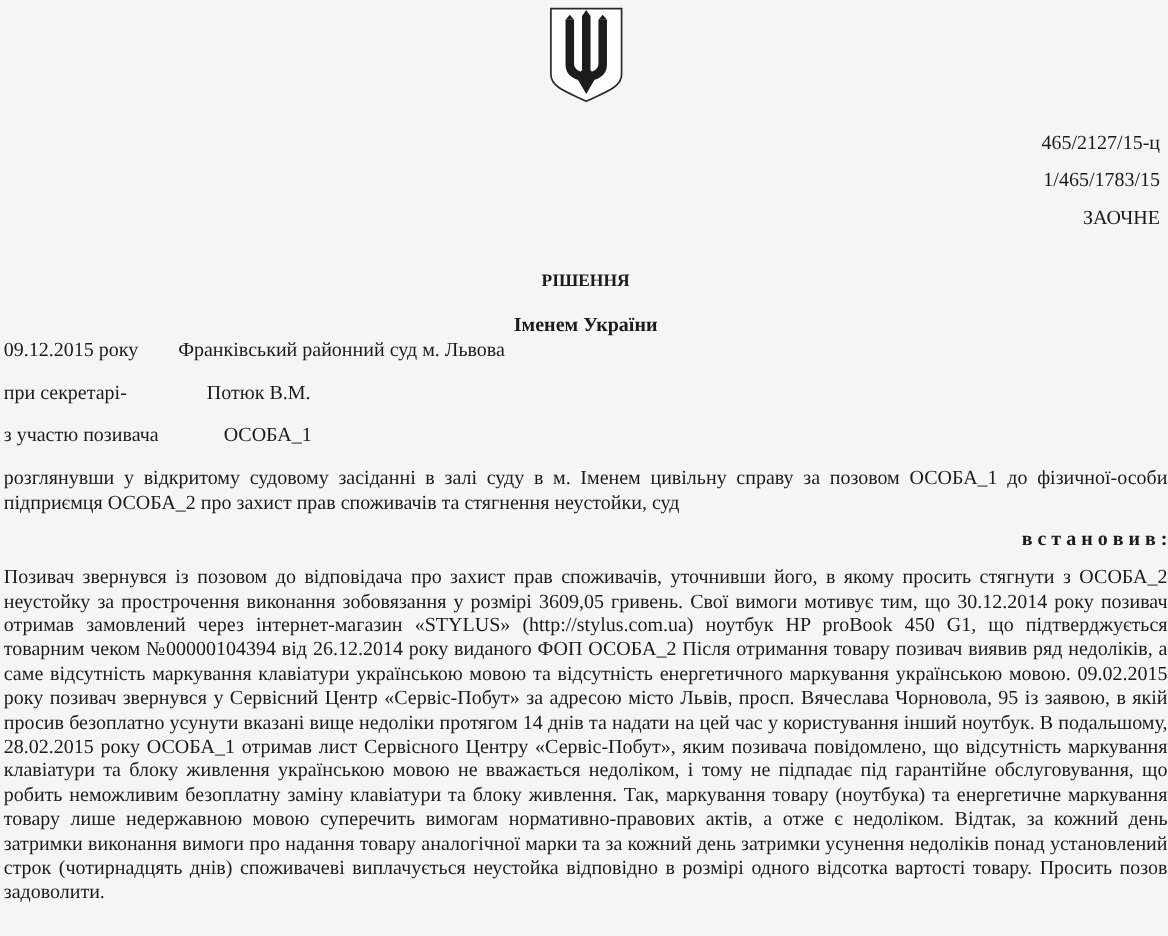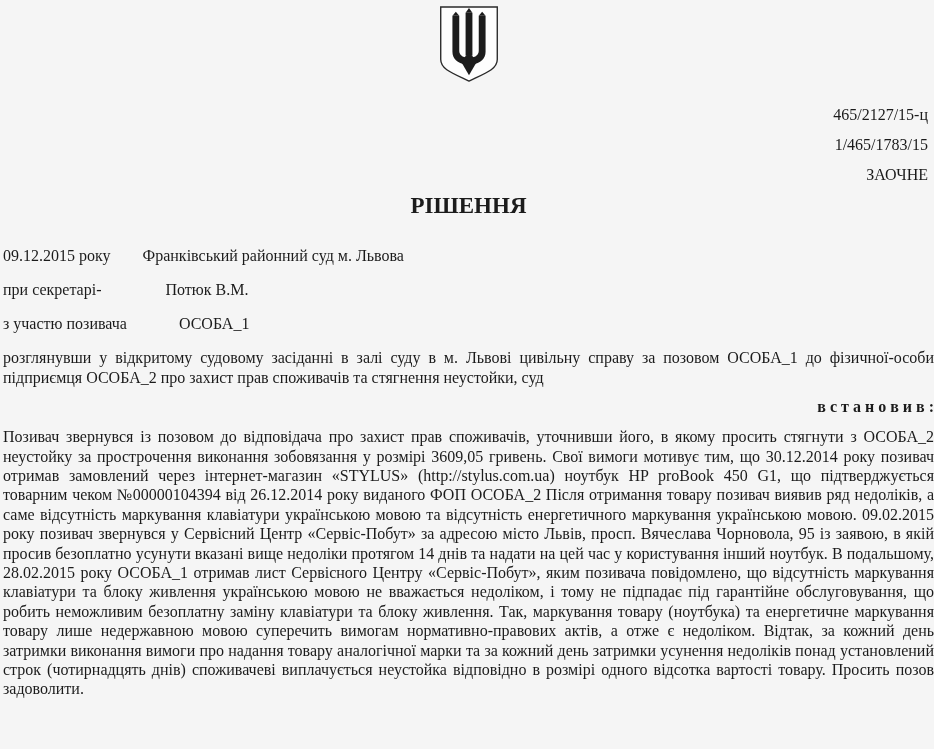--- a/index.html
+++ b/index.html
@@ -32,35 +32,35 @@
     height: 78px;
     display: inline-block;
   }
   .case-numbers {
     margin-top: 17px;
     text-align: right;
     padding-right: 6px;
     line-height: 30px;
   }
   .title-main {
-    margin-top: 6px;
+    margin-top: 26px;
     text-align: center;
     font-weight: bold;
-    font-size: 23px;
+    font-size: 14px;
     line-height: 20px;
   }
   .title-sub {
     margin-top: 15px;
     text-align: center;
     font-weight: bold;
     font-size: 16px;
     line-height: 20px;
   }
   .meta {
-    margin-top: 30px;
+    margin-top: 0;
   }
   .meta-line {
     line-height: 20px;
     margin-bottom: 14px;
     white-space: pre-wrap;
   }
   .intro-par {
     margin-top: 2px;
     text-align: justify;
     line-height: 19.6px;
@@ -98,26 +98,27 @@
     </svg>
   </div>
 
   <div class="case-numbers">
     <div>465/2127/15-ц</div>
     <div>1/465/1783/15</div>
     <div>ЗАОЧНЕ</div>
   </div>
 
   <div class="title-main">РІШЕННЯ</div>
+  <div class="title-sub">Іменем України</div>
 
   <div class="meta">
     <div class="meta-line">09.12.2015 року        Франківський районний суд м. Львова</div>
     <div class="meta-line">при секретарі-                Потюк В.М.</div>
     <div class="meta-line">з участю позивача             ОСОБА_1</div>
   </div>
 
-  <div class="intro-par">розглянувши у відкритому судовому засіданні в залі суду в м. Львові цивільну справу за позовом ОСОБА_1 до фізичної-особи підприємця ОСОБА_2 про захист прав споживачів та стягнення неустойки, суд</div>
+  <div class="intro-par">розглянувши у відкритому судовому засіданні в залі суду в м. Іменем цивільну справу за позовом ОСОБА_1 до фізичної-особи підприємця ОСОБА_2 про захист прав споживачів та стягнення неустойки, суд</div>
 
   <div class="established">в с т а н о в и в :</div>
 
   <div class="body-par">Позивач звернувся із позовом до відповідача про захист прав споживачів, уточнивши його, в якому просить стягнути з ОСОБА_2 неустойку за прострочення виконання зобовязання у розмірі 3609,05 гривень. Свої вимоги мотивує тим, що 30.12.2014 року позивач отримав замовлений через інтернет-магазин «STYLUS» (http://stylus.com.ua) ноутбук HP proBook 450 G1, що підтверджується товарним чеком №00000104394 від 26.12.2014 року виданого ФОП ОСОБА_2 Після отримання товару позивач виявив ряд недоліків, а саме відсутність маркування клавіатури українською мовою та відсутність енергетичного маркування українською мовою. 09.02.2015 року позивач звернувся у Сервісний Центр «Сервіс-Побут» за адресою місто Львів, просп. Вячеслава Чорновола, 95 із заявою, в якій просив безоплатно усунути вказані вище недоліки протягом 14 днів та надати на цей час у користування інший ноутбук. В подальшому, 28.02.2015 року ОСОБА_1 отримав лист Сервісного Центру «Сервіс-Побут», яким позивача повідомлено, що відсутність маркування клавіатури та блоку живлення українською мовою не вважається недоліком, і тому не підпадає під гарантійне обслуговування, що робить неможливим безоплатну заміну клавіатури та блоку живлення. Так, маркування товару (ноутбука) та енергетичне маркування товару лише недержавною мовою суперечить вимогам нормативно-правових актів, а отже є недоліком. Відтак, за кожний день затримки виконання вимоги про надання товару аналогічної марки та за кожний день затримки усунення недоліків понад установлений строк (чотирнадцять днів) споживачеві виплачується неустойка відповідно в розмірі одного відсотка вартості товару. Просить позов задоволити.</div>
 
 </div>
 
 </body></html>

